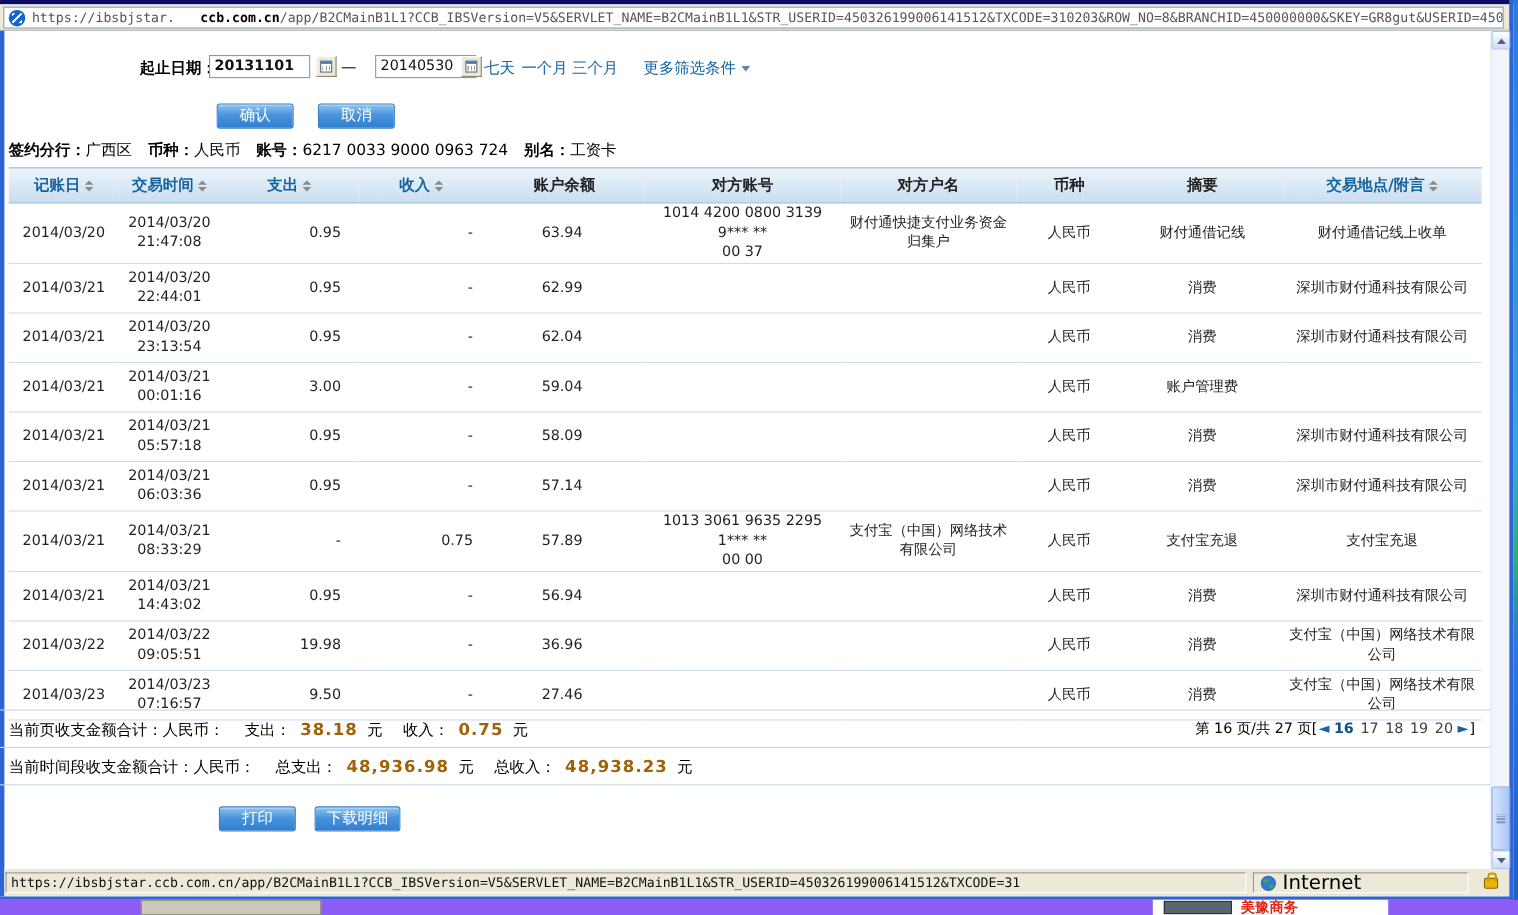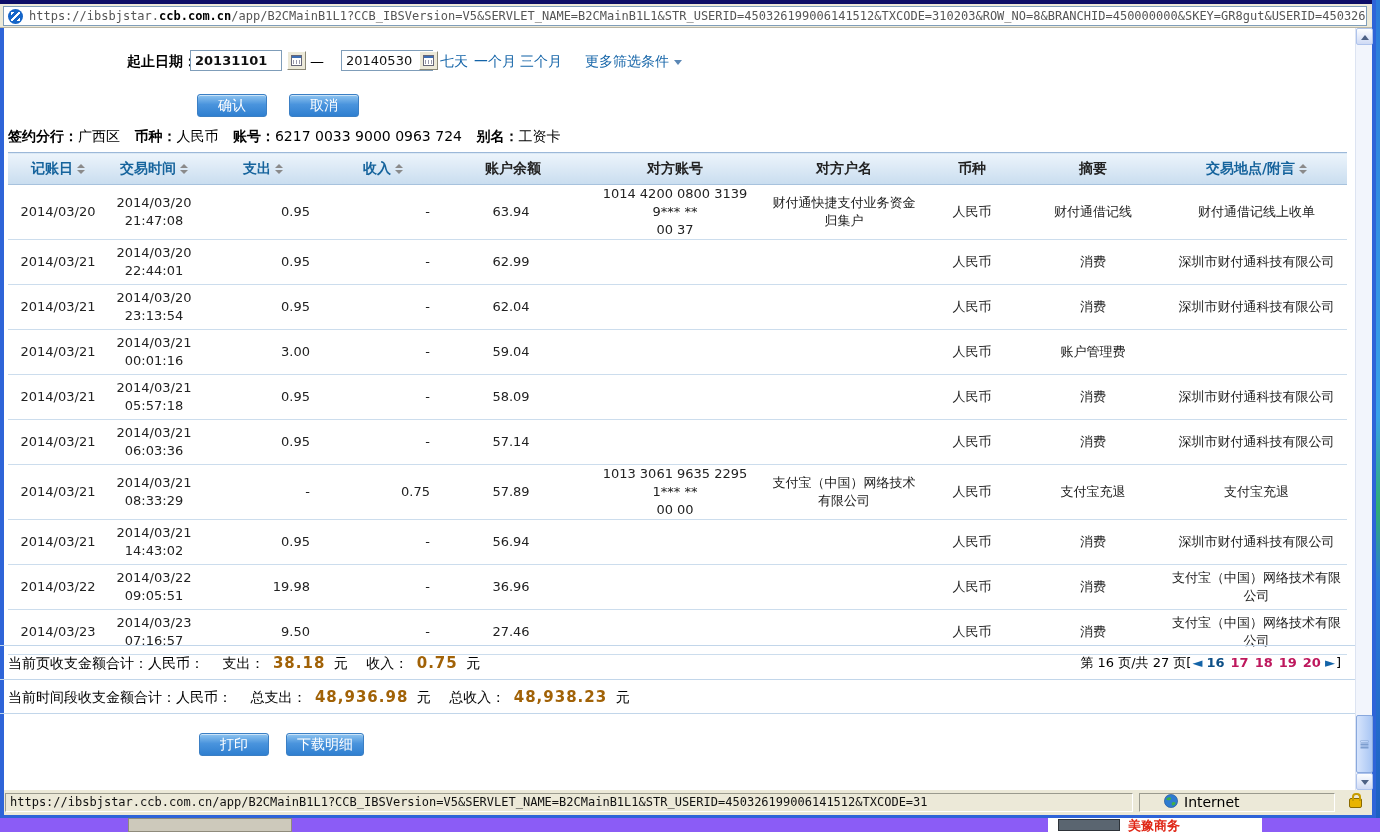--- a/index.html
+++ b/index.html
@@ -15,21 +15,21 @@
   .win-bottom-border { position:absolute; top:815px; left:0; width:1376px; height:3px; background:#2e64d8; }
 
   
   .addressbar { position:absolute; top:4px; left:0; width:1372px; height:24px; background:#ece9d8; border-bottom:1px solid #b9b5a5; }
   .addr-field { position:absolute; top:2px; left:3px; width:1364px; height:20px; background:#fff; border:1px solid #7f9db9;
      display:flex; align-items:center; overflow:hidden; white-space:nowrap; }
   .ccb-logo { width:15px; height:15px; border-radius:50%; background:#1565c8; margin:0 6px 0 4px; position:relative; flex:none; }
   .ccb-logo::after { content:""; position:absolute; left:3px; top:3px; width:9px; height:9px;
      background:linear-gradient(135deg, #fff 18%, transparent 18%, transparent 42%, #fff 42%, #fff 58%, transparent 58%, transparent 82%, #fff 82%); }
   .addr-text { font-family:"DejaVu Sans Mono","Liberation Mono",monospace; font-size:12px; color:#555; }
-  .addr-text .domain { color:#000; font-weight:bold; }
+  .addr-text .domain { color:#000; font-weight:bold;margin-left:23px; }
 
   
   .scrollbar { position:absolute; top:28px; right:8px; width:17px; height:762px; background:#f2f5fc; border-left:1px solid #dde4f2; }
   .sb-btn { position:absolute; left:0; width:17px; height:17px; background:linear-gradient(#fdfeff,#cfdaf5); border:1px solid #aec3ec; border-radius:2px; }
   .sb-up { top:0; } .sb-down { bottom:0; }
   .sb-btn i { position:absolute; left:4px; width:0; height:0; border-left:4px solid transparent; border-right:4px solid transparent; }
   .sb-up i { top:6px; border-bottom:5px solid #4d6185; }
   .sb-down i { top:6px; border-top:5px solid #4d6185; }
   .sb-thumb { position:absolute; left:0; bottom:17px; width:17px; height:58px;
      background:linear-gradient(90deg,#d6e4fc,#a9c6f4); border:1px solid #89a8dd; border-radius:2px; }
@@ -86,34 +86,34 @@
   .summary-page { position:absolute; top:645px; left:0; width:1355px; height:35px; line-height:34px;
      border-top:1px solid #c2d6ea; border-bottom:1px solid #c2d6ea; font-size:14px; color:#000; padding-left:8px; }
   .summary-period { position:absolute; top:681px; left:0; width:1355px; height:33px; line-height:32px;
      border-bottom:1px solid #c2d6ea; font-size:14px; color:#000; padding-left:8px; }
   .amt { color:#a16207; font-weight:bold; font-size:15px; letter-spacing:1px; margin:0 4px; }
   .sum-gap { display:inline-block; width:14px; }
 
   
   .pagination { position:absolute; right:14px; top:0; line-height:34px; font-size:13px; color:#000; }
   .pagination .pg-arrow { color:#1464a8; margin:0 1px; cursor:pointer; }
-  .pagination .pg-num { color:#be185d; margin:0 3px; cursor:pointer; text-decoration:none;font-weight:bold; }
+  .pagination .pg-num { color:#404040; margin:0 3px; cursor:pointer; text-decoration:none; }
   .pagination .pg-num.current { color:#0d4f86; font-weight:bold; }
 
   
   .actions { position:absolute; top:733px; left:199px; }
   .actions .btn + .btn { margin-left:12px; }
 
   
   .statusbar { position:absolute; top:790px; left:4px; width:1368px; height:25px; background:#ece9d8; display:flex; align-items:center; }
   .status-field { width:1128px; height:19px; margin-left:1px; border:1px solid; border-color:#9a9a8e #fff #fff #9a9a8e;
      font-family:"DejaVu Sans Mono","Liberation Mono",monospace; font-size:12px; color:#111; overflow:hidden; white-space:nowrap;
      padding:1px 4px; }
   .status-zone { width:196px; height:19px; margin-left:6px; border:1px solid; border-color:#9a9a8e #fff #fff #9a9a8e;
-     display:flex; font-size:14px; color:#000; padding-left:24px; }
+     display:flex; align-items:center; font-size:18px; color:#000; padding-left:6px; }
   .globe { width:14px; height:14px; margin-right:6px; flex:none; }
   .padlock { position:relative; width:13px; height:10px; background:#e8b400; border:1px solid #8a6a00; border-radius:2px; margin-left:14px; }
   .padlock::before { content:""; position:absolute; left:2px; top:-6px; width:5px; height:6px; border:2px solid #c79d00;
      border-bottom:none; border-radius:4px 4px 0 0; }
 
   
   .desktop-bottom { position:absolute; top:818px; left:0; width:1380px; height:14px; background:#8b5cf6; }
   .task-item { position:absolute; left:128px; top:0; width:164px; height:14px; background:#cdc9bb; border:1px solid #8f8b7c; }
   .promo { position:absolute; left:1048px; top:0; width:214px; height:14px; background:#fff; display:flex; align-items:flex-start; }
   .promo-img { width:62px; height:12px; background:#5a6570; border:1px solid #2d3238; margin:1px 8px 0 10px; flex:none; }

